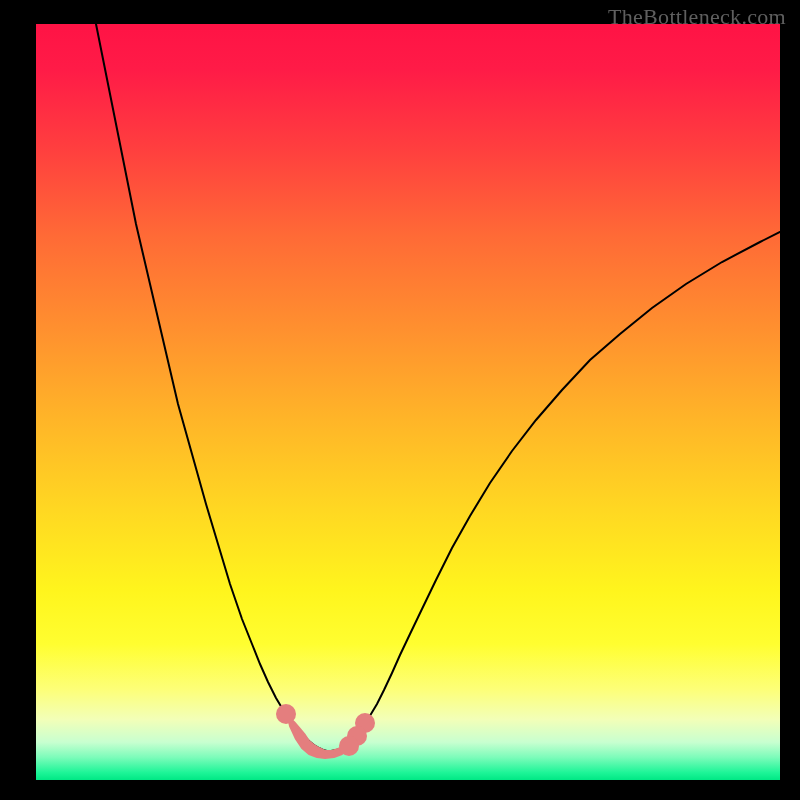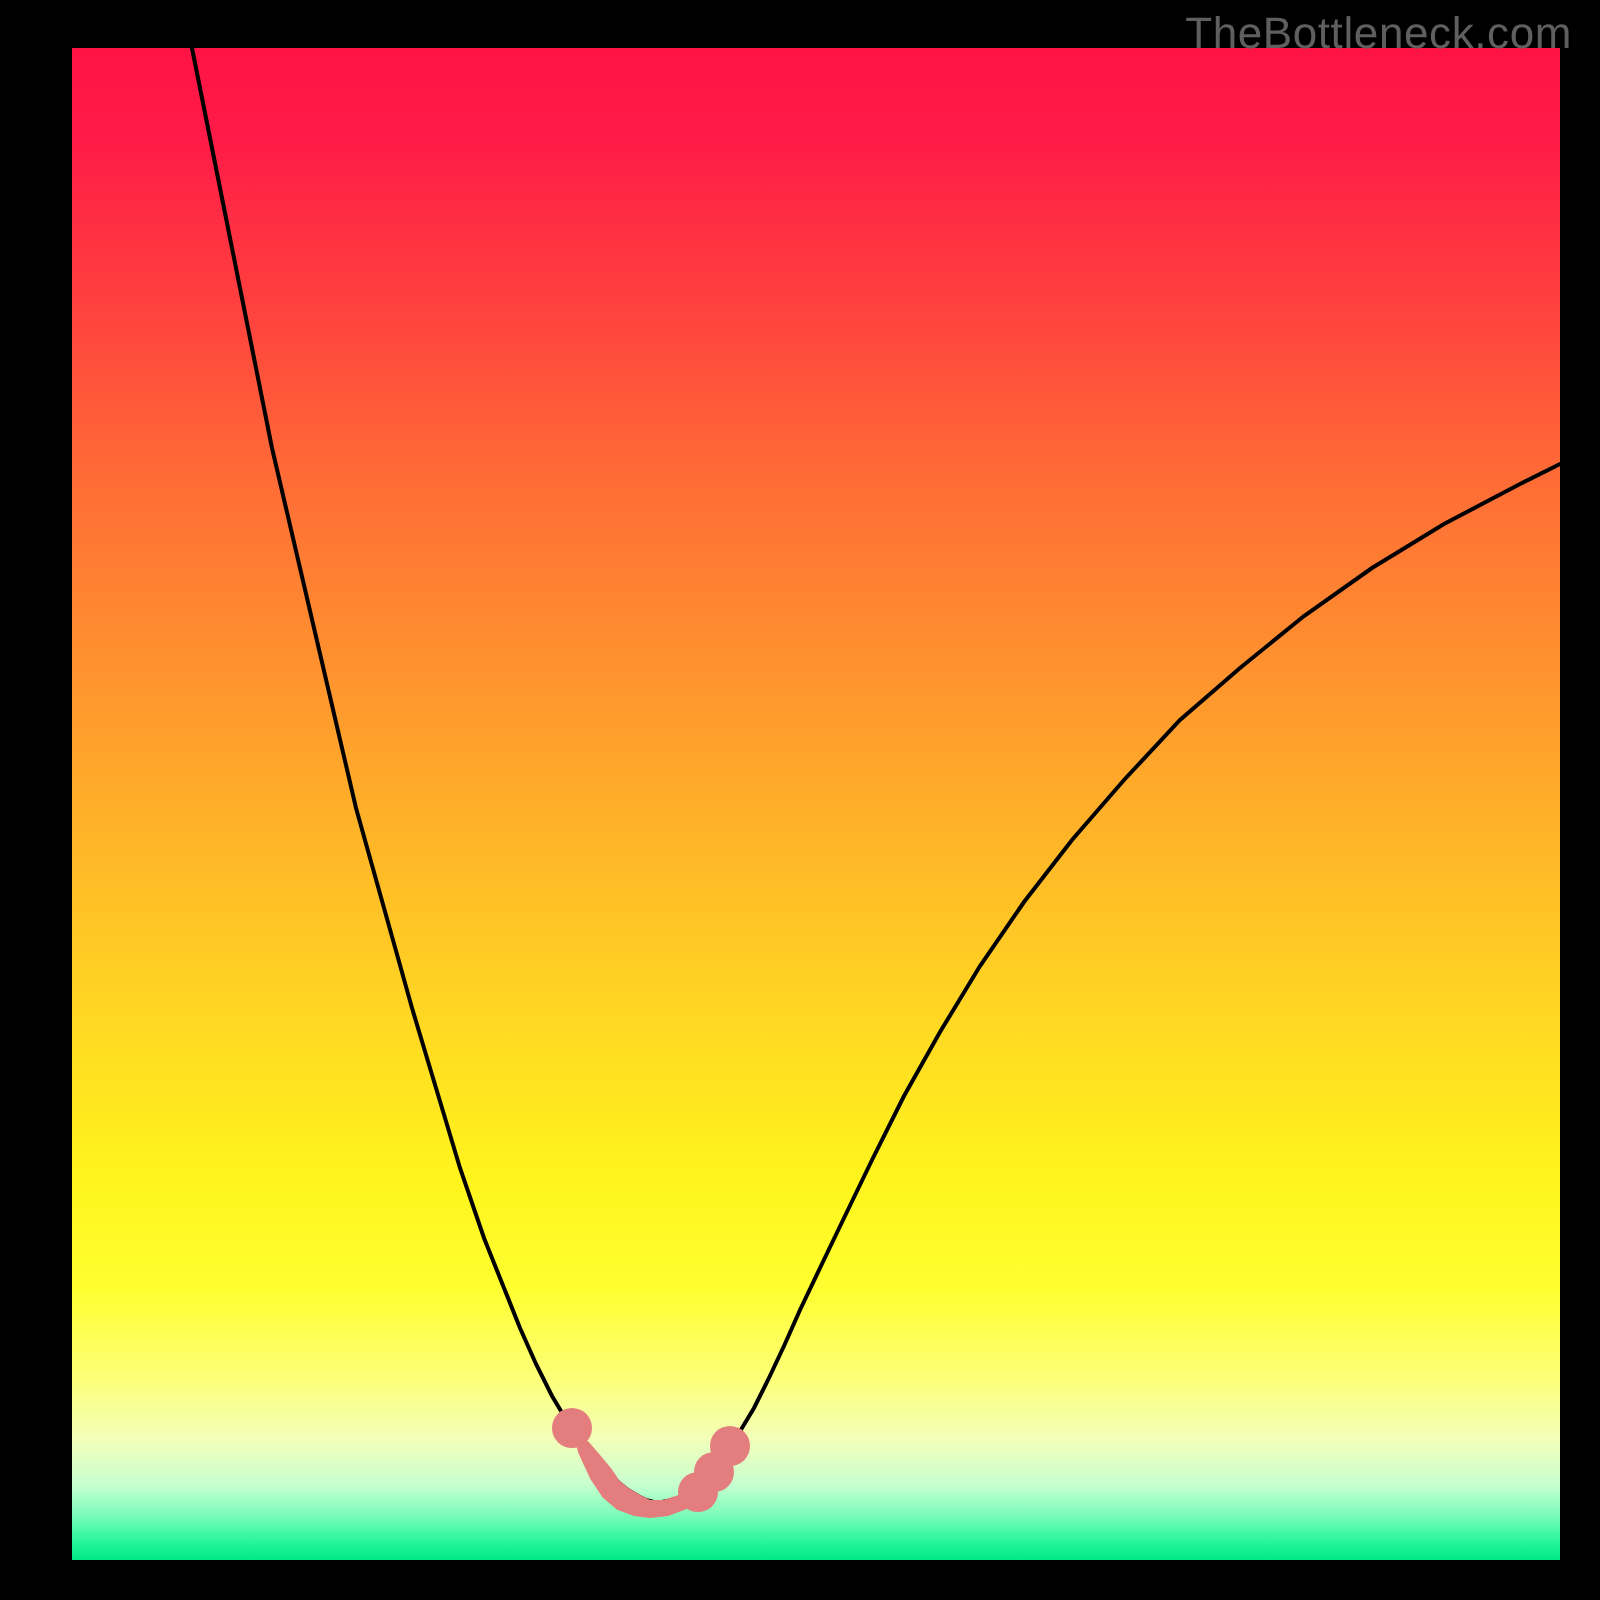--- a/index.html
+++ b/index.html
@@ -9,20 +9,21 @@
     height: 800px;
     background: #000;
     overflow: hidden;
     font-family: Arial, Helvetica, sans-serif;
   }
   .frame {
     position: relative;
     width: 800px;
     height: 800px;
     background: #000;
+    font-family: Liberation Serif, serif;
   }
   .plot-area {
     position: absolute;
     left: 36px;
     top: 24px;
     width: 744px;
     height: 756px;
     overflow: hidden;
   }
   .gradient {

